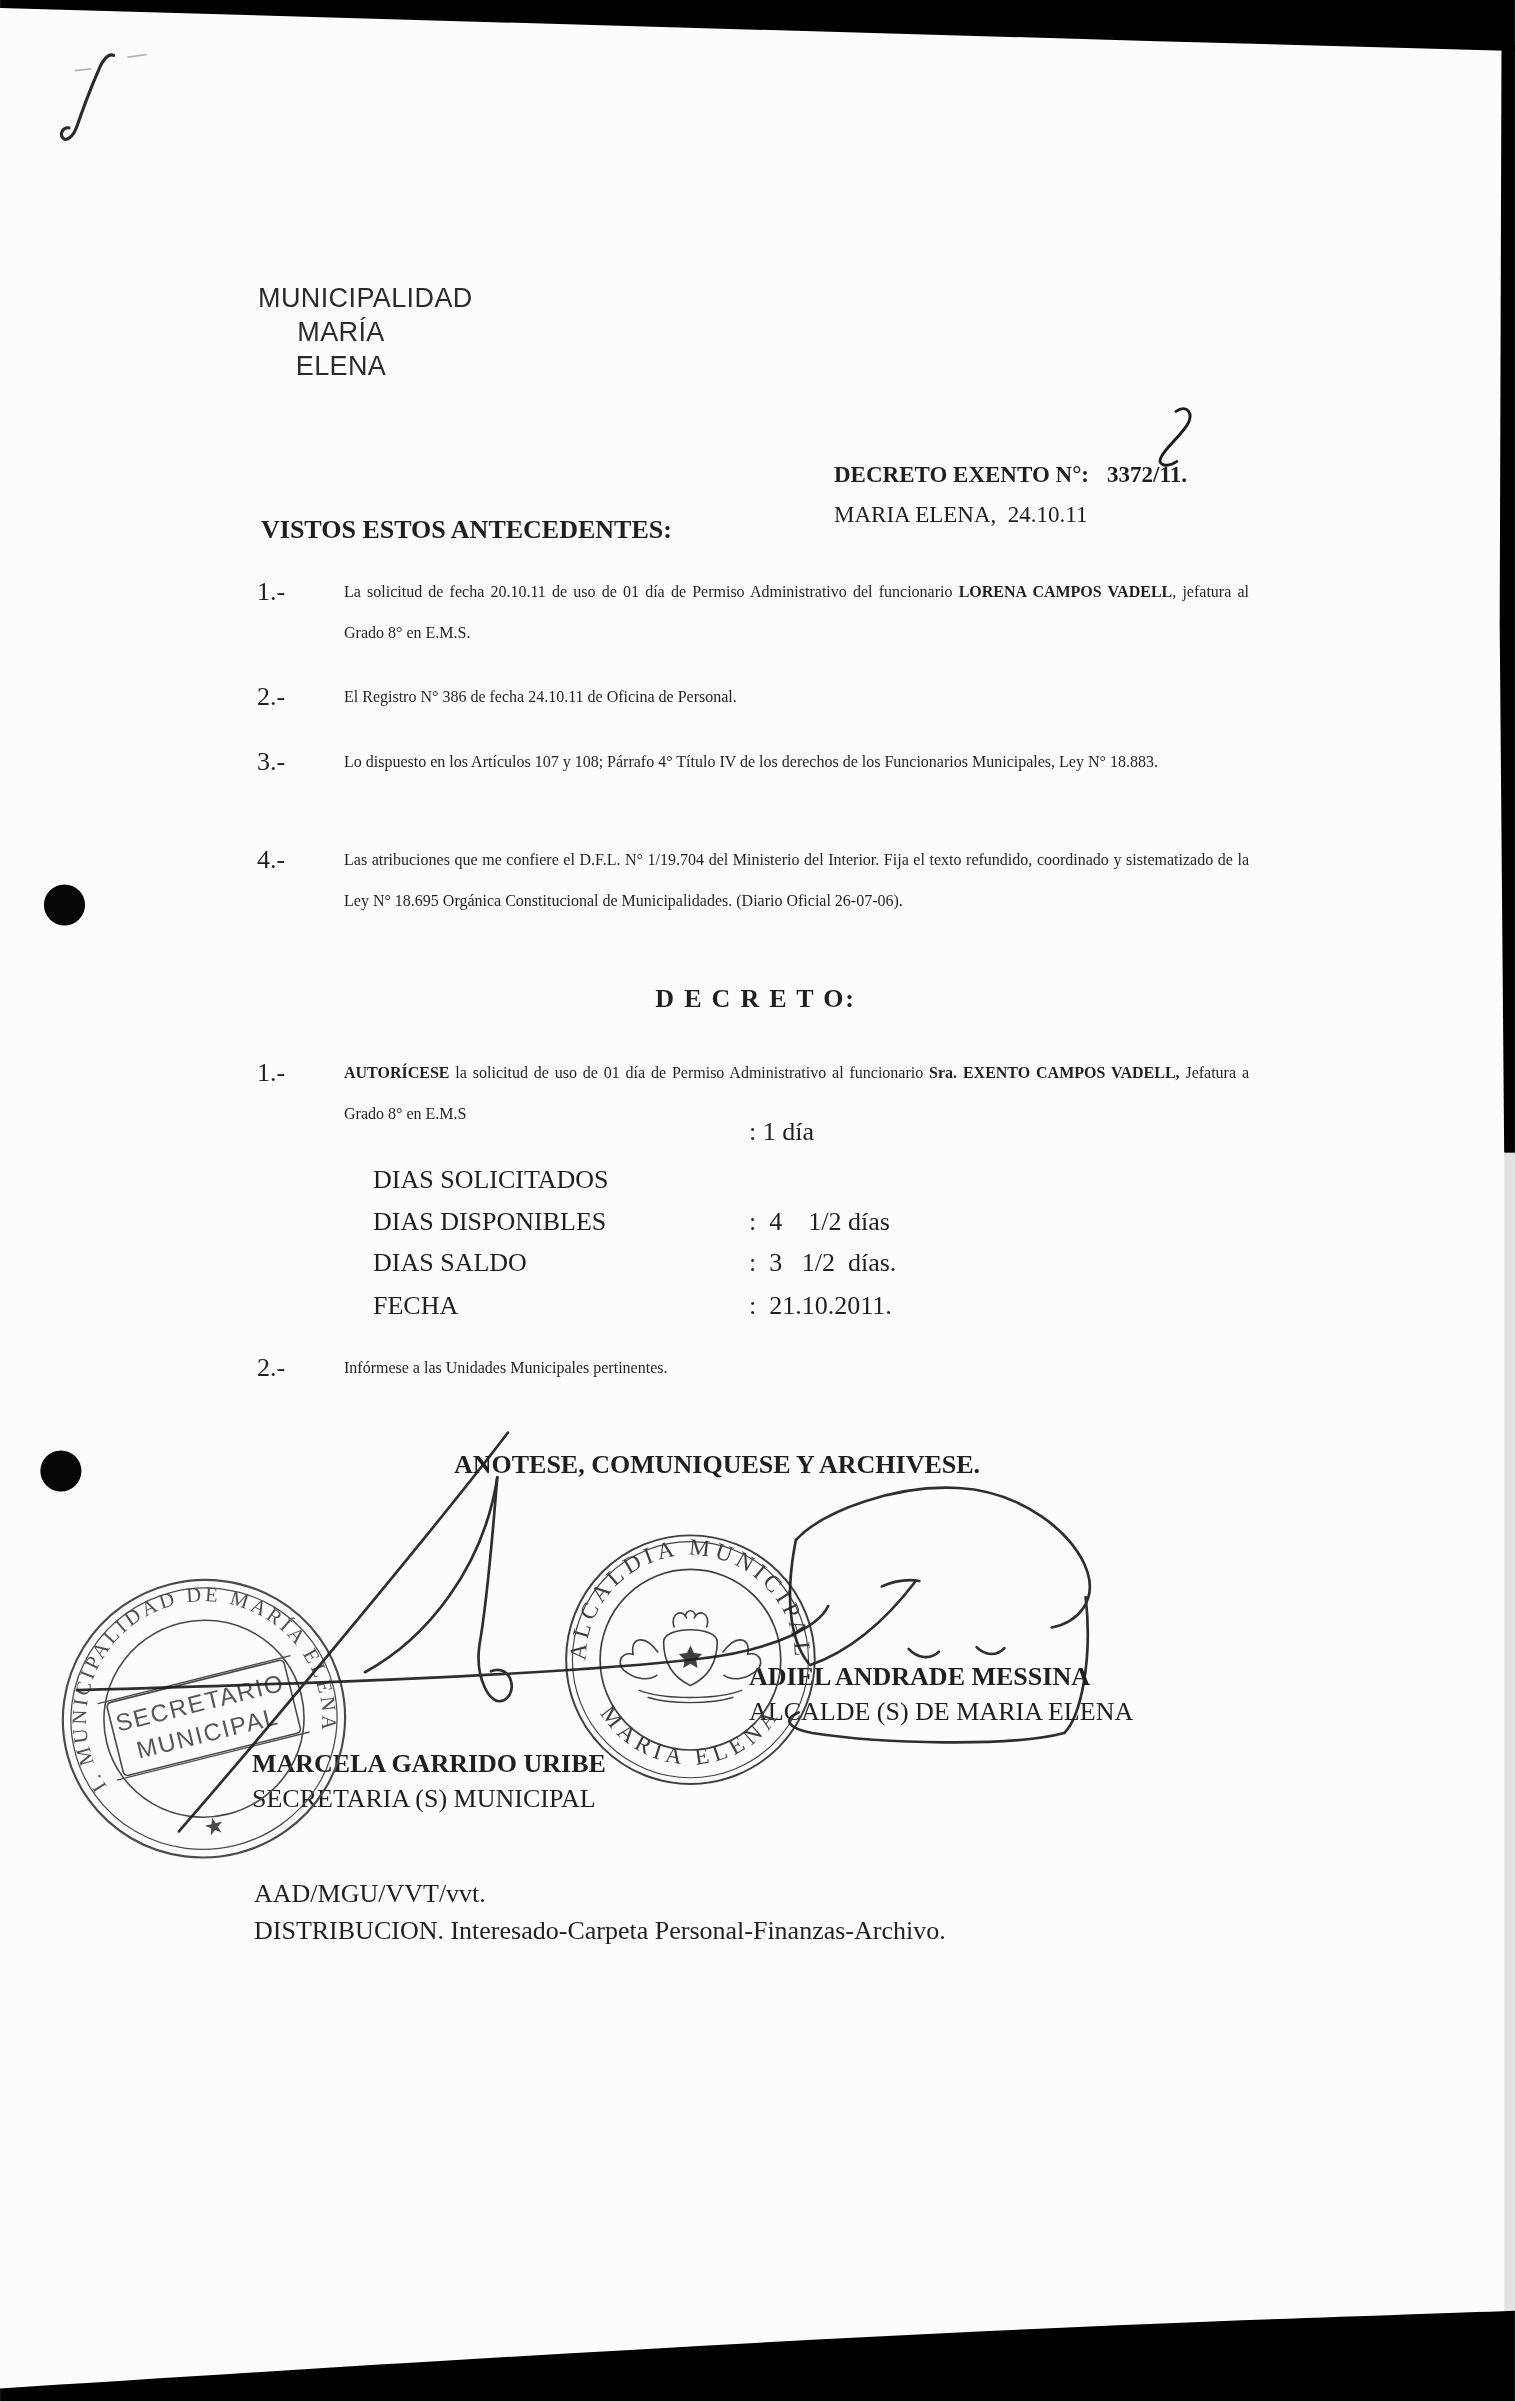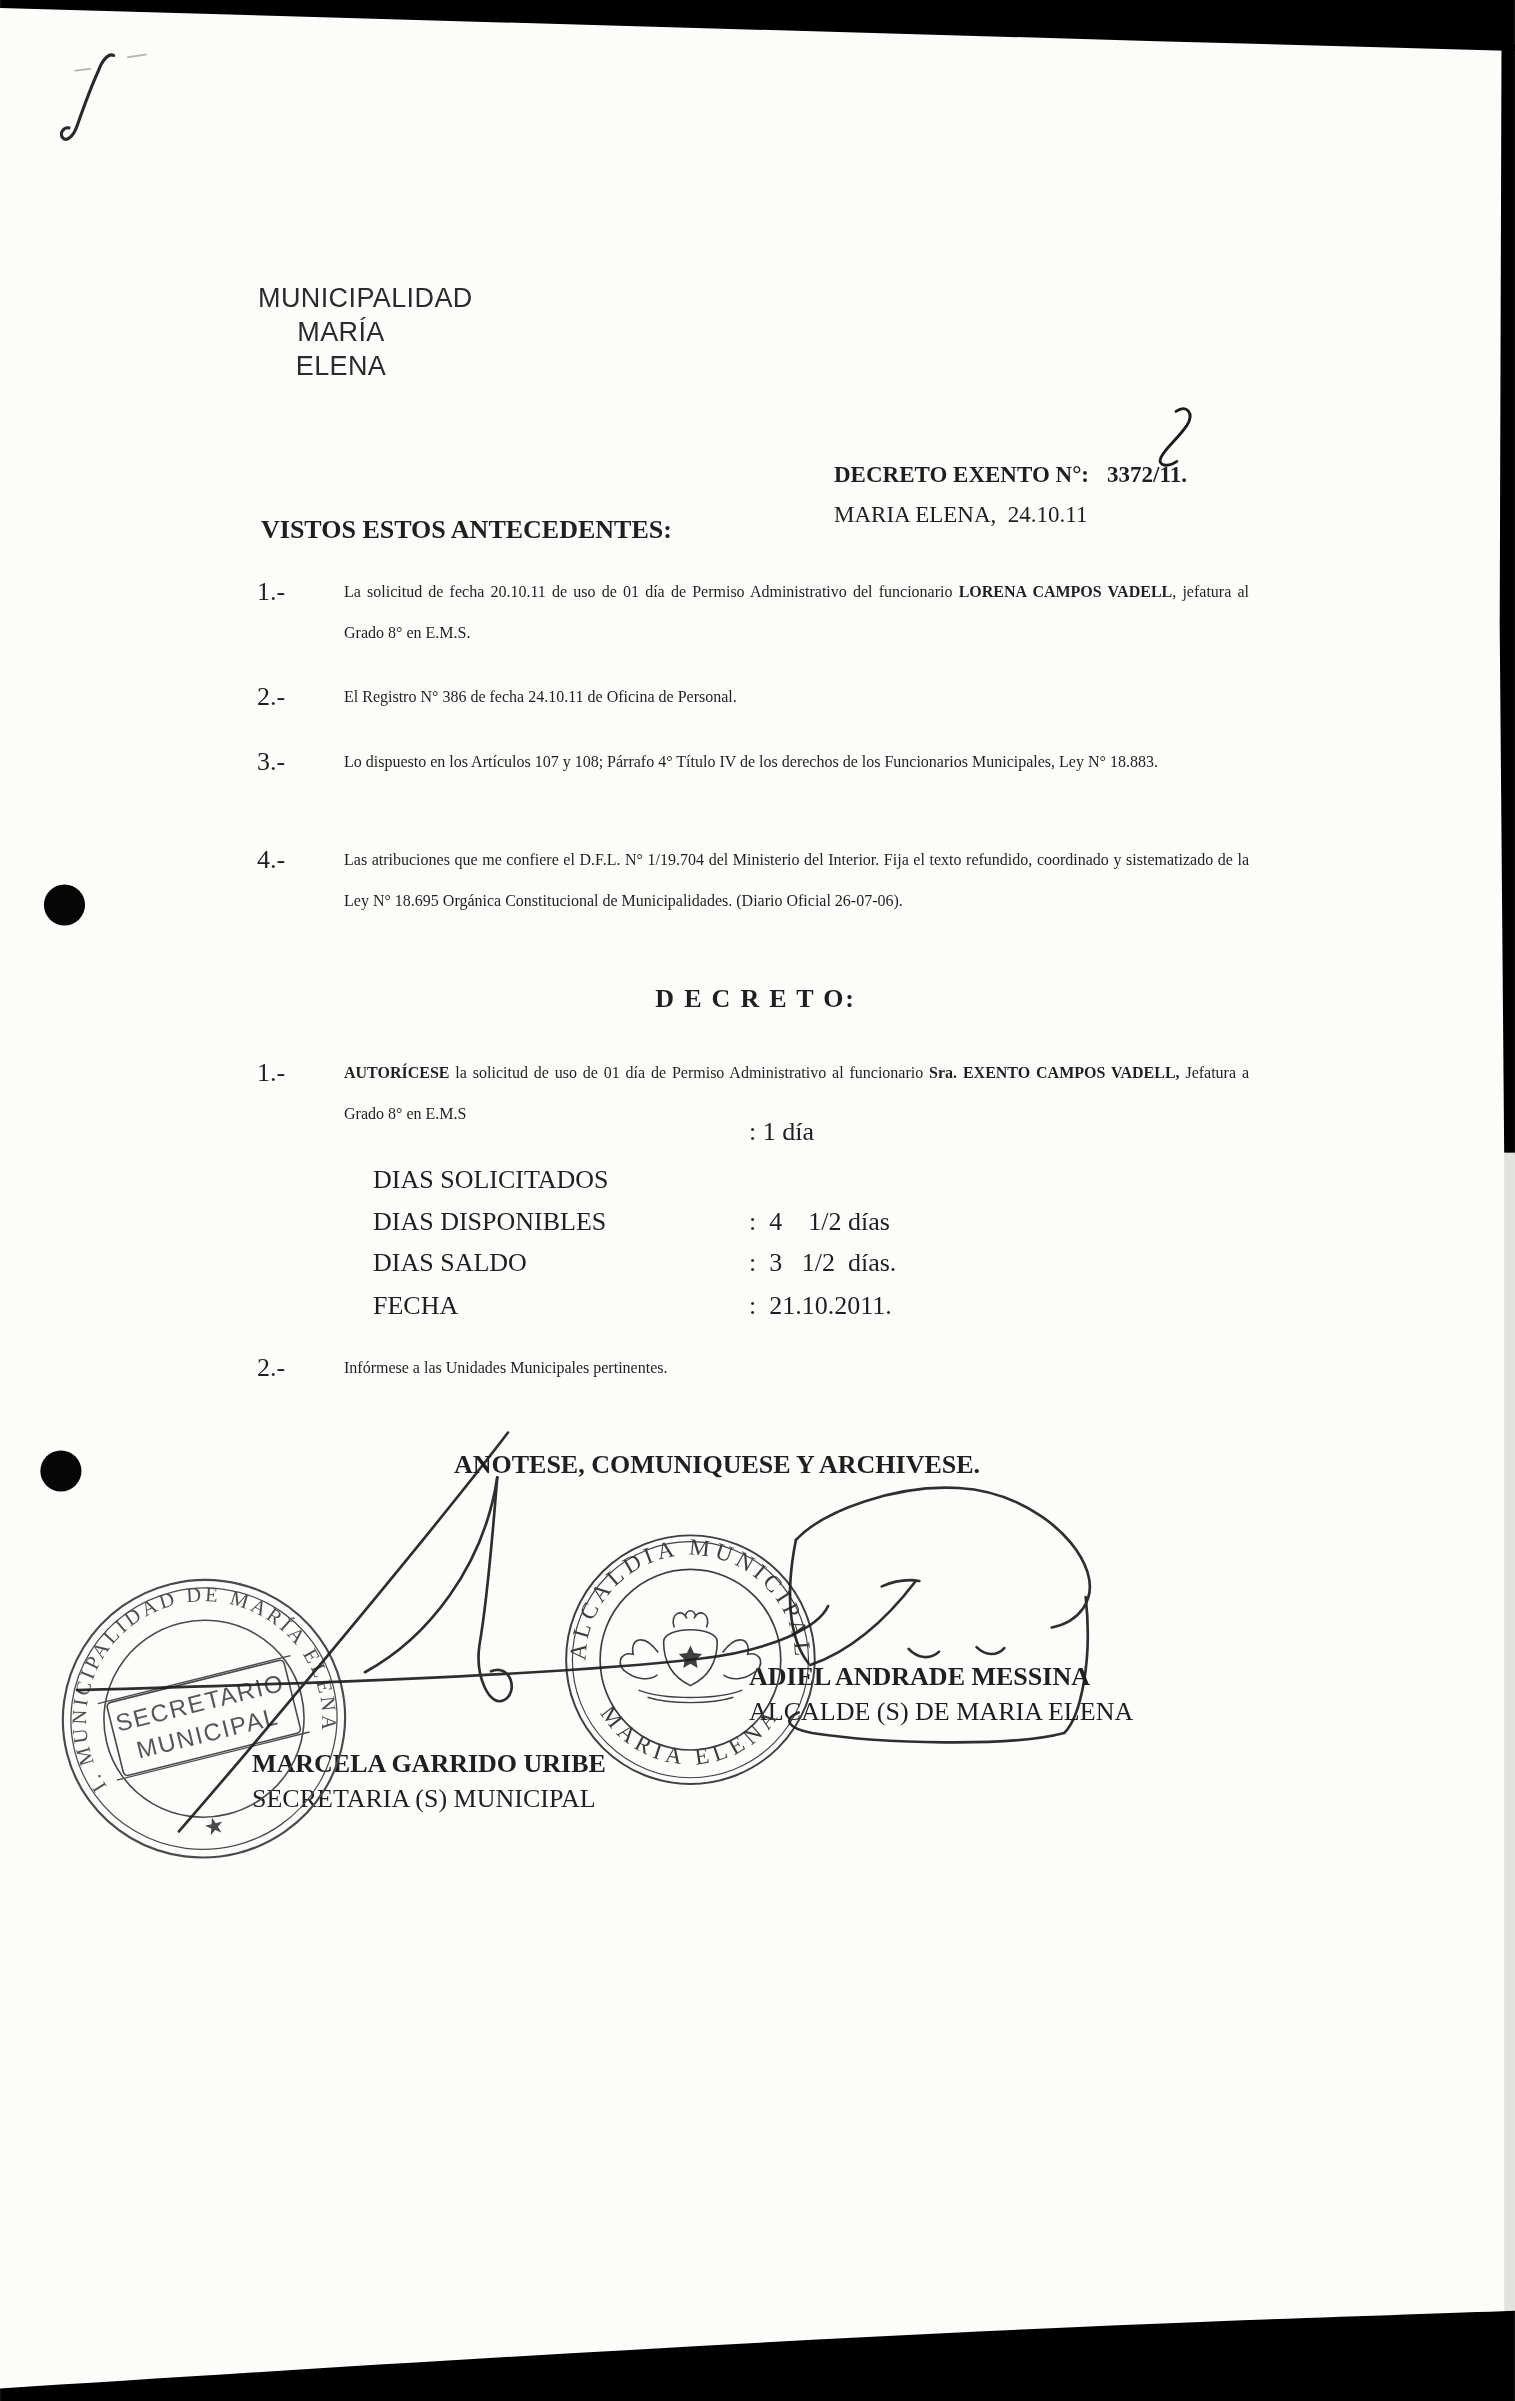--- a/index.html
+++ b/index.html
@@ -89,20 +89,24 @@
 
   <div class="abs sig-block" style="left:252px;top:1746px;">
     <div class="b">MARCELA GARRIDO URIBE</div>
     <div>SECRETARIA (S) MUNICIPAL</div>
   </div>
   <div class="abs sig-block" style="left:749px;top:1659px;">
     <div class="b">ADIEL ANDRADE MESSINA</div>
     <div>ALCALDE (S) DE MARIA ELENA</div>
   </div>
 
+  <div id="footer-block" class="abs">
+    <div>AAD/MGU/VVT/vvt.</div>
+    <div>DISTRIBUCION. Interesado-Carpeta Personal-Finanzas-Archivo.</div>
+  </div>
 
   <svg class="abs" style="left:0;top:0;" width="1515" height="2401" viewBox="0 0 1694 2685">
 
     <path d="M0,0 H1694 V57 L1294,46 L0,9 Z" fill="#000"></path>
     <path d="M1679,50 L1694,50 L1694,1292 L1682,1289 L1677,700 Z" fill="#000"></path>
     <rect x="1682" y="1289" width="12" height="1300" fill="#e2e2e0"></rect>
     <path d="M0,2685 L0,2671 C300,2652 700,2626 1100,2607 C1350,2595 1560,2589 1694,2584 L1694,2685 Z" fill="#000"></path>
 
     <circle cx="72" cy="1012" r="23" fill="#060606"></circle>
     <circle cx="68" cy="1645" r="23" fill="#060606"></circle>

